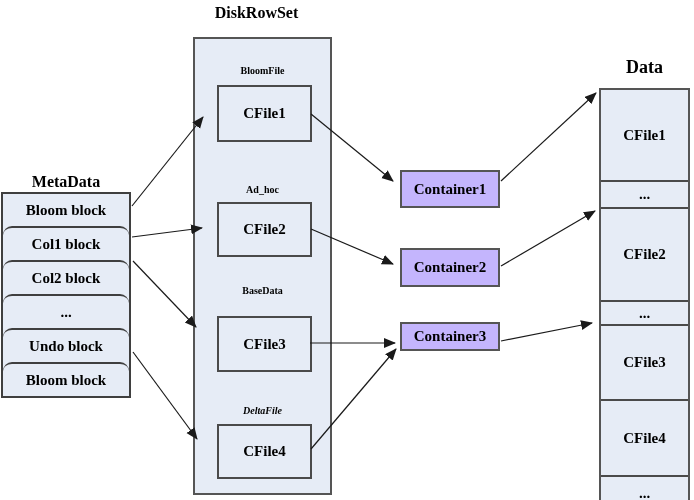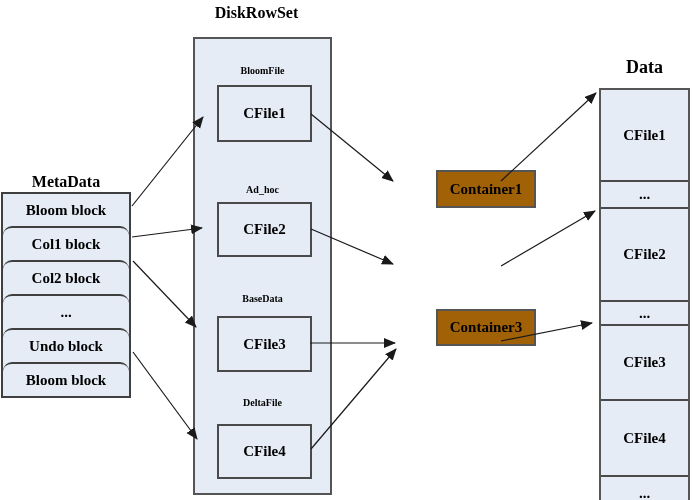--- a/index.html
+++ b/index.html
@@ -58,24 +58,23 @@
     border: 2px solid #4a4a4a;
     background: #e6ecf6;
     display: flex; align-items: center; justify-content: center;
     font-size: 15px;
   }
   
   .container-box {
     position: absolute;
     left: 400px; width: 100px;
     border: 2px solid #555555;
-    background: #a16207;
+    background: #c4b5fd;
     display: flex; align-items: center; justify-content: center;
     font-size: 15px;
-    margin-left: 36px;
   }
   
   #data-box {
     left: 599px; top: 88px; width: 91px; height: 420px;
     border: 2px solid #555555;
     display: flex; flex-direction: column;
     background: #e6ecf6;
   }
   .data-row {
     display: flex; align-items: center; justify-content: center;
@@ -108,29 +107,30 @@
     <div class="meta-row">Bloom block</div>
   </div>
 
   <div id="drs-box" class="fillbox">
     <div class="section-label" style="top:24px;">BloomFile</div>
     <div class="cfile-box" style="top:46px; height:57px;">CFile1</div>
 
     <div class="section-label" style="top:143px;font-family:Liberation Serif, serif;">Ad_hoc</div>
     <div class="cfile-box" style="top:163px; height:55px;">CFile2</div>
 
-    <div class="section-label" style="top:252px;">BaseData</div>
+    <div class="section-label" style="top:244px;">BaseData</div>
     <div class="cfile-box" style="top:277px; height:56px;">CFile3</div>
 
-    <div class="section-label" style="top:356px;">DeltaFile</div>
+    <div class="section-label" style="top:364px;font-style:italic;">DeltaFile</div>
     <div class="cfile-box" style="top:385px; height:55px;">CFile4</div>
   </div>
 
   <div class="container-box" style="top:170px; height:38px;">Container1</div>
-  <div class="container-box" style="top:309px; height:37px;">Container3</div>
+  <div class="container-box" style="top:248px; height:39px;">Container2</div>
+  <div class="container-box" style="top:322px; height:29px;">Container3</div>
 
   <div id="data-box" class="fillbox">
     <div class="data-row" style="height:90px;">CFile1</div>
     <div class="data-row" style="height:27px;">...</div>
     <div class="data-row" style="height:93px;">CFile2</div>
     <div class="data-row" style="height:24px;">...</div>
     <div class="data-row" style="height:75px;">CFile3</div>
     <div class="data-row" style="height:76px;">CFile4</div>
     <div class="data-row" style="height:35px;">...</div>
   </div>

